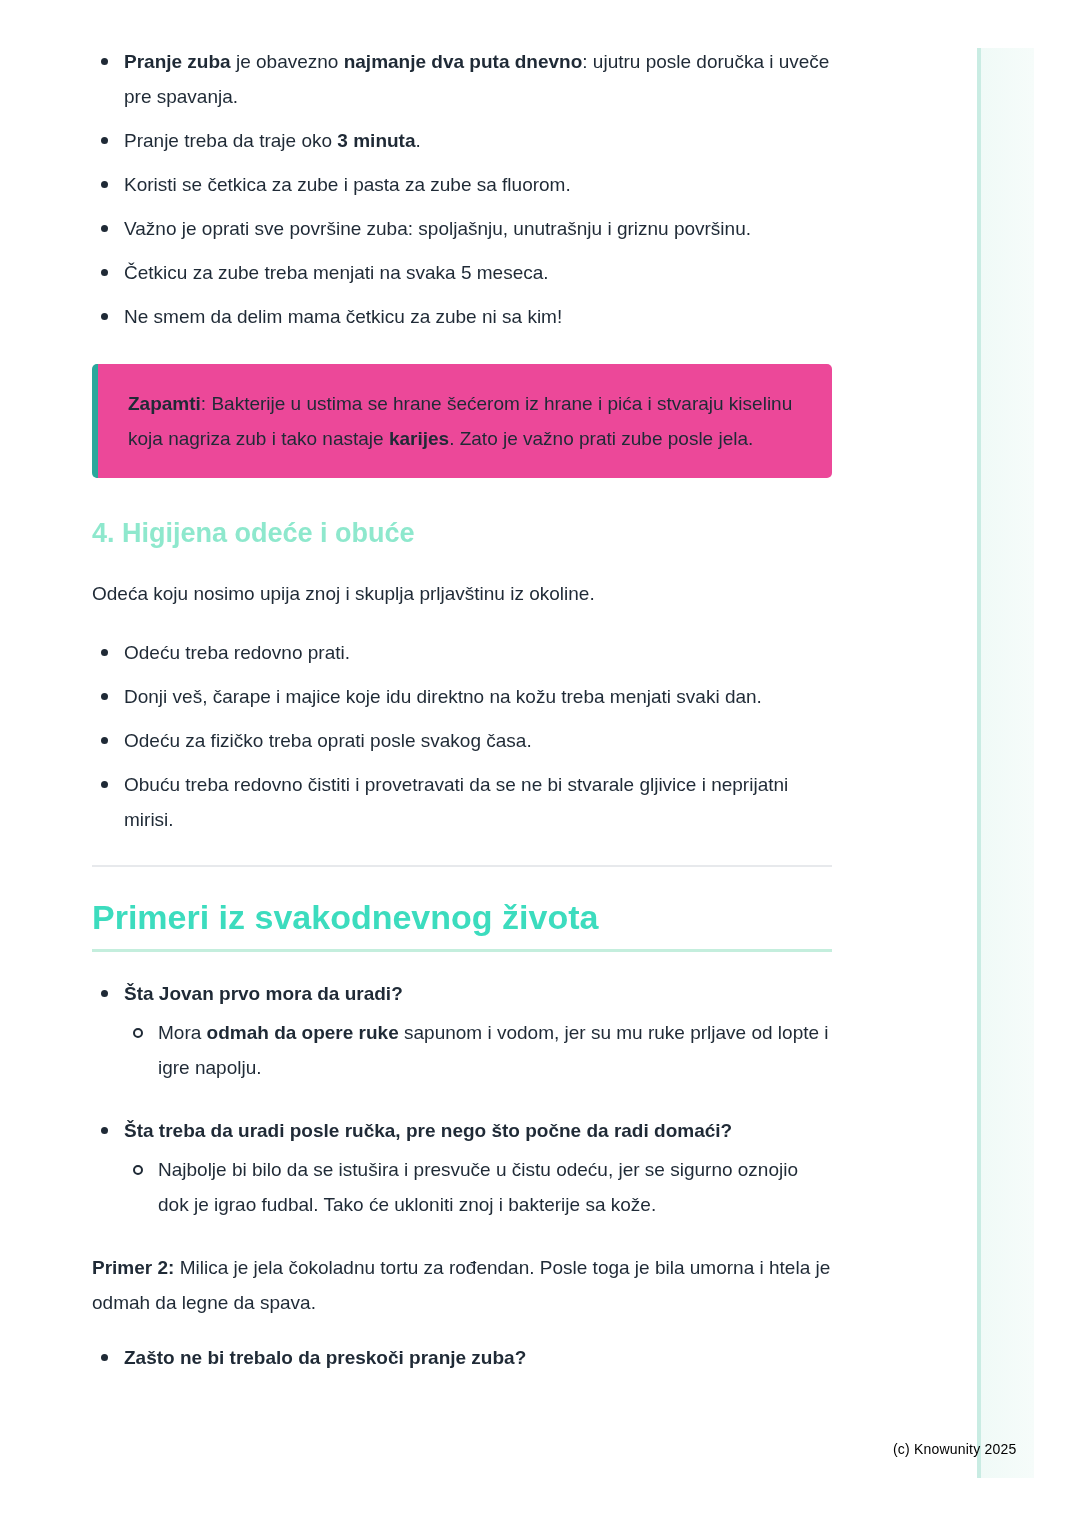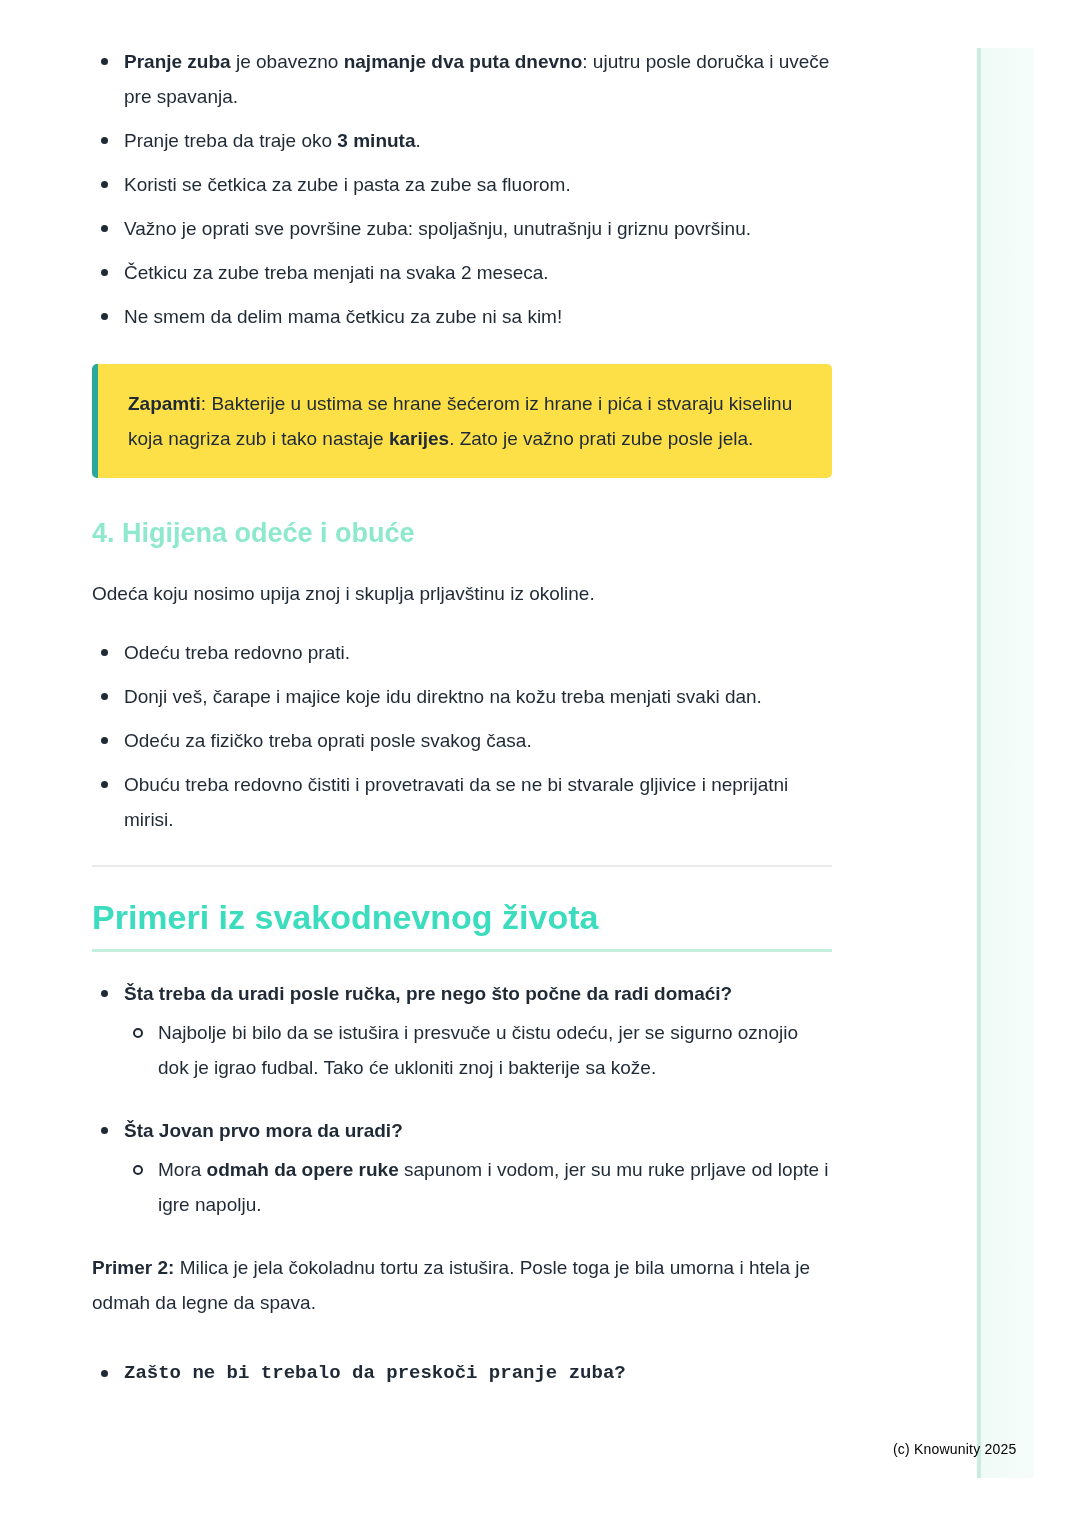--- a/index.html
+++ b/index.html
@@ -50,21 +50,21 @@
     position: absolute;
     left: 9px; top: 13px;
     width: 6px; height: 6px;
     border-radius: 50%;
     border: 2px solid #1f2a36;
     background: transparent;
   }
 
   .callout {
     margin-top: 30px;
-    background: #fde047;
+    background: #ec4899;
     border-left: 6px solid #2aa89c;
     border-radius: 5px;
     padding: 22px 28px 22px 30px;
   }
 
   h2.mint {
     margin-top: 38px;
     color: #8ee8cd;
     font-size: 27px;
     line-height: 34px;
@@ -86,21 +86,21 @@
     line-height: 44px;
     font-weight: 700;
     padding-bottom: 10px;
     border-bottom: 3px solid #c4eedd;
   }
   p.example { margin-top: 32px; }
   ul.questions { margin-top: 24px; }
   ul.questions > li { margin-bottom: 28px; }
   .q-text { font-weight: 700; }
   p.example2 { margin-top: 28px; }
-  ul.final-q { margin-top: 36px; font-family: Liberation Mono, monospace; }
+  ul.final-q { margin-top: 20px; }
 
   .copyright {
     position: absolute;
     left: 893px; top: 1440px;
     font-size: 14px;
     line-height: 18px;
     color: #000000;
     letter-spacing: 0.2px;
     z-index: 2;
     white-space: nowrap;
@@ -111,21 +111,21 @@
 
 <div class="side-strip"></div>
 
 <main class="content">
 
   <ul class="bullets">
     <li><span><b>Pranje zuba</b><span> je obavezno </span><b>najmanje dva puta dnevno</b><span>: ujutru posle doručka i uveče pre spavanja.</span></span></li>
     <li><span><span>Pranje treba da traje oko </span><b>3 minuta</b><span>.</span></span></li>
     <li><span><span>Koristi se četkica za zube i pasta za zube sa fluorom.</span></span></li>
     <li><span><span>Važno je oprati sve površine zuba: spoljašnju, unutrašnju i griznu površinu.</span></span></li>
-    <li><span><span>Četkicu za zube treba menjati na svaka 2 meseca.</span></span></li>
+    <li><span><span>Četkicu za zube treba menjati na svaka 5 meseca.</span></span></li>
     <li><span><span>Ne smem da delim mama četkicu za zube ni sa kim!</span></span></li>
   </ul>
 
   <aside class="callout">
     <p><b>Zapamti</b><span>: Bakterije u ustima se hrane šećerom iz hrane i pića i stvaraju kiselinu koja nagriza zub i tako nastaje </span><b>karijes</b><span>. Zato je važno prati zube posle jela.</span></p>
   </aside>
 
   <h2 class="mint">4. Higijena odeće i obuće</h2>
 
   <p class="intro">Odeća koju nosimo upija znoj i skuplja prljavštinu iz okoline.</p>
@@ -137,34 +137,34 @@
     <li><span>Obuću treba redovno čistiti i provetravati da se ne bi stvarale gljivice i neprijatni mirisi.</span></li>
   </ul>
 
   <hr class="divider">
 
   <h1 class="big-teal">Primeri iz svakodnevnog života</h1>
 
 
   <ul class="bullets questions">
     <li>
+      <span class="q-text">Šta Jovan prvo mora da uradi?</span>
+      <ul class="sub">
+        <li><span><span>Mora </span><b>odmah da opere ruke</b><span> sapunom i vodom, jer su mu ruke prljave od lopte i igre napolju.</span></span></li>
+      </ul>
+    </li>
+    <li>
       <span class="q-text">Šta treba da uradi posle ručka, pre nego što počne da radi domaći?</span>
       <ul class="sub">
         <li><span><span>Najbolje bi bilo da se istušira i presvuče u čistu odeću, jer se sigurno oznojio dok je igrao fudbal. Tako će ukloniti znoj i bakterije sa kože.</span></span></li>
       </ul>
     </li>
-    <li>
-      <span class="q-text">Šta Jovan prvo mora da uradi?</span>
-      <ul class="sub">
-        <li><span><span>Mora </span><b>odmah da opere ruke</b><span> sapunom i vodom, jer su mu ruke prljave od lopte i igre napolju.</span></span></li>
-      </ul>
-    </li>
   </ul>
 
-  <p class="example2"><b>Primer 2:</b><span> Milica je jela čokoladnu tortu za istušira. Posle toga je bila umorna i htela je odmah da legne da spava.</span></p>
+  <p class="example2"><b>Primer 2:</b><span> Milica je jela čokoladnu tortu za rođendan. Posle toga je bila umorna i htela je odmah da legne da spava.</span></p>
 
   <ul class="bullets final-q">
     <li>
       <span class="q-text">Zašto ne bi trebalo da preskoči pranje zuba?</span>
     </li>
   </ul>
 
 </main>
 
 <div class="copyright">(c) Knowunity 2025</div>

